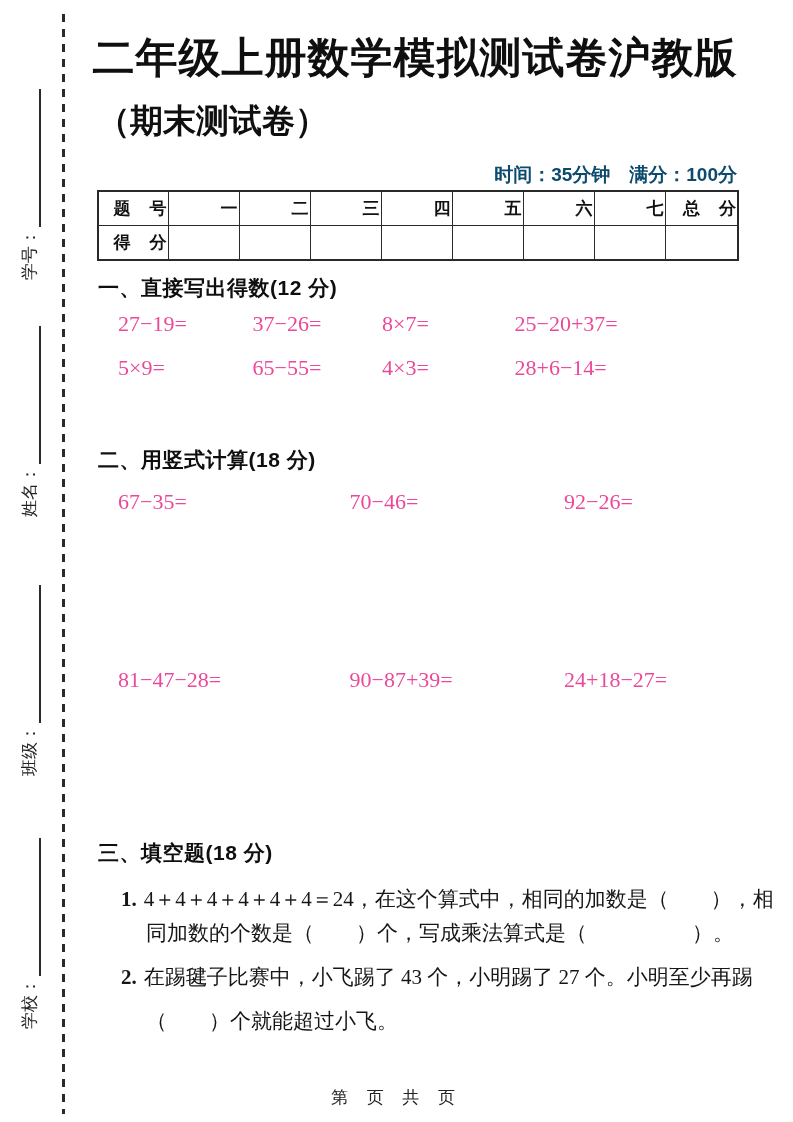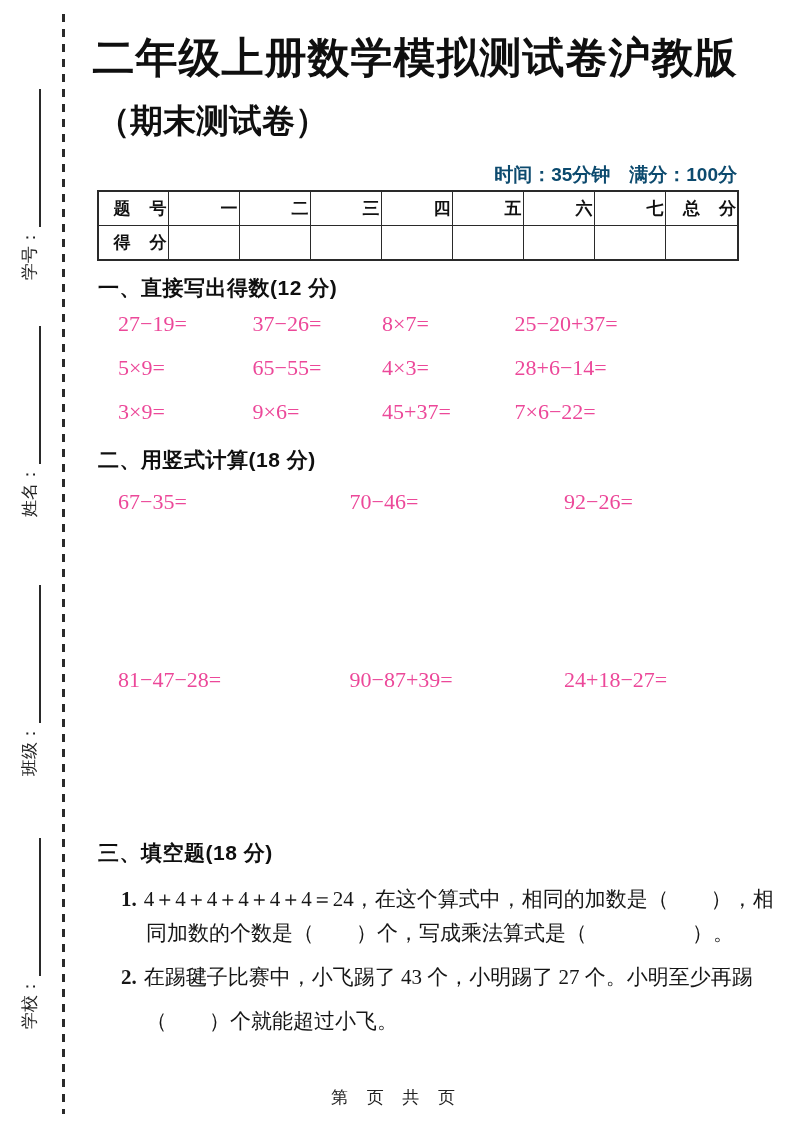--- a/index.html
+++ b/index.html
@@ -139,26 +139,20 @@
     <span class="c2">37−26=</span>
     <span class="c3">8×7=</span>
     <span class="c4">25−20+37=</span>
   </div>
   <div class="prow s1" style="top:355px">
     <span class="c1">5×9=</span>
     <span class="c2">65−55=</span>
     <span class="c3">4×3=</span>
     <span class="c4">28+6−14=</span>
   </div>
-  <div class="prow s1" style="top:399px">
-    <span class="c1">3×9=</span>
-    <span class="c2">9×6=</span>
-    <span class="c3">45+37=</span>
-    <span class="c4">7×6−22=</span>
-  </div>
 
   <div class="sec-h" style="top:446px">二、用竖式计算(18 分)</div>
   <div class="prow s2" style="top:489px">
     <span class="c1">67−35=</span>
     <span class="c2">70−46=</span>
     <span class="c3">92−26=</span>
   </div>
   <div class="prow s2" style="top:667px">
     <span class="c1">81−47−28=</span>
     <span class="c2">90−87+39=</span>

